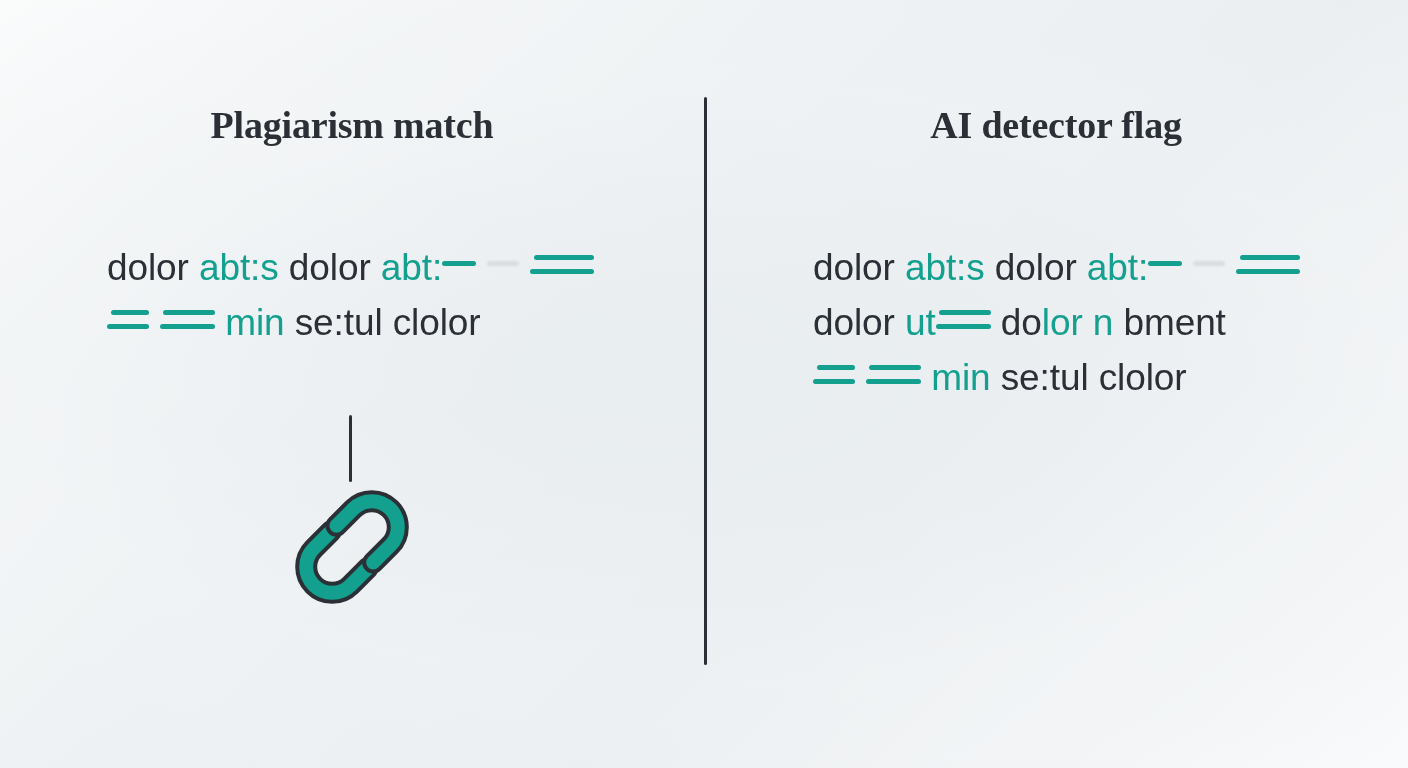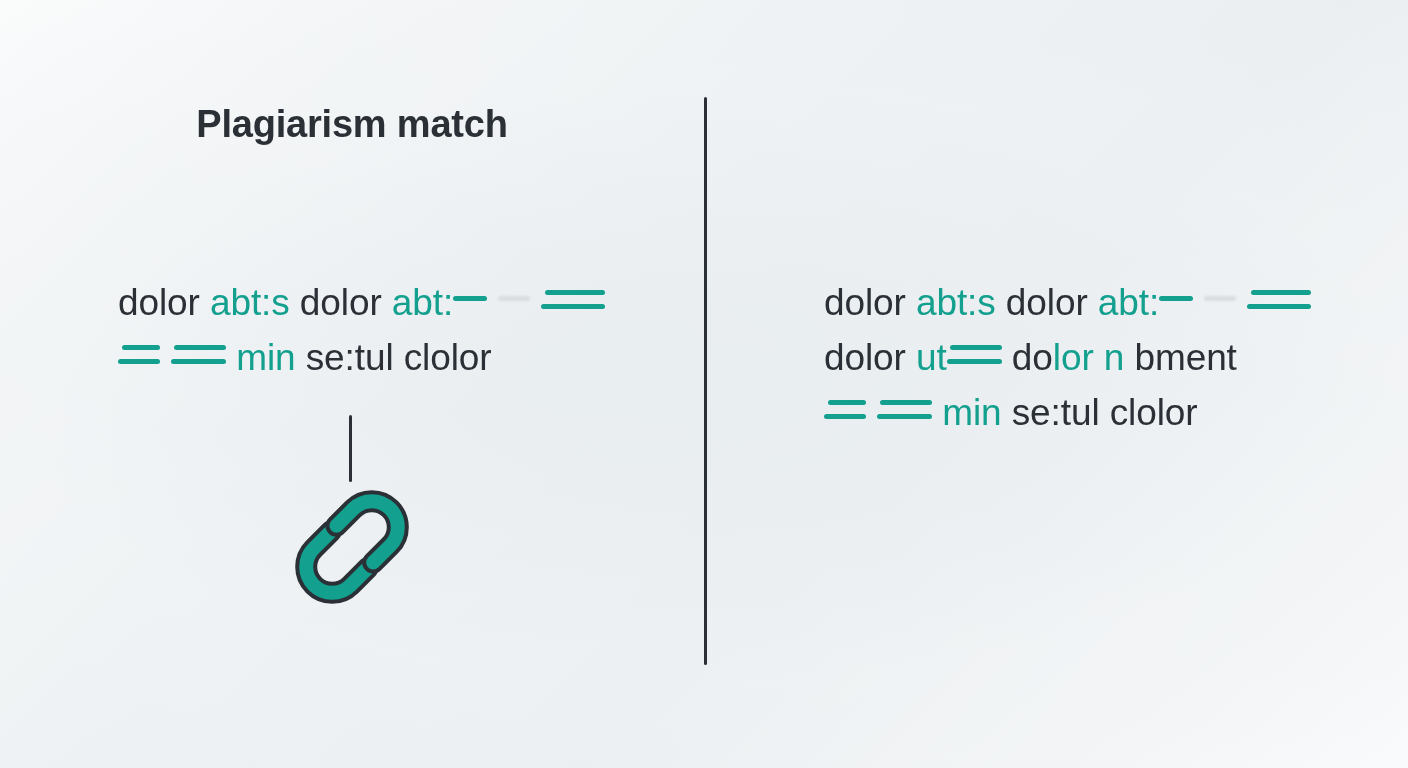--- a/index.html
+++ b/index.html
@@ -47,29 +47,29 @@
     position: absolute;
     top: 103px;
     left: 0;
     width: 704px;
     text-align: center;
     font-size: 38px;
     font-weight: bold;
     color: #2b3036;
     letter-spacing: -0.2px;
     white-space: nowrap;
+    font-family: Liberation Serif, serif;
   }
 
   
   .lines {
     position: absolute;
     top: 240px;
     width: 704px;
-    left: 16px;
-    margin-top: 35px;
+    left: 5px;
   }
   .panel.left  .lines { padding-left: 102px; }
   .panel.right .lines { padding-left: 104px; }
 
   .line {
     height: 55px;
     white-space: nowrap;
     font-size: 37px;
     color: #2b3036;
     line-height: 55px;
@@ -176,20 +176,21 @@
           <path d="M66 34 H90 a26 26 0 0 1 0 52 H66" fill="none" stroke="#2b3036" stroke-width="22" stroke-linecap="round"></path>
           <path d="M66 34 H90 a26 26 0 0 1 0 52 H66" fill="none" stroke="#14a08f" stroke-width="14" stroke-linecap="round"></path>
         </g>
       </svg>
     </div>
 
   </div>
 
   <div class="panel right">
 
+    <div class="panel-title">AI detector flag</div>
 
     <div class="lines">
 
       <div class="line">
         <span class="tk">dolor </span><span class="tk teal">abt:s</span><span class="tk"> dolor </span><span class="tk teal">abt:</span><span class="dash"></span><span class="sp"></span><span class="dash gray"></span><span class="sp"></span><span class="eqbar w-lg"><i></i><i></i></span>
       </div>
 
       <div class="line">
         <span class="tk">dolor </span><span class="tk teal">ut</span><span class="eqbar w-md"><i></i><i></i></span><span class="tk"> do</span><span class="tk teal">lor</span><span class="tk teal"> n</span><span class="tk"> bment</span>
       </div>

